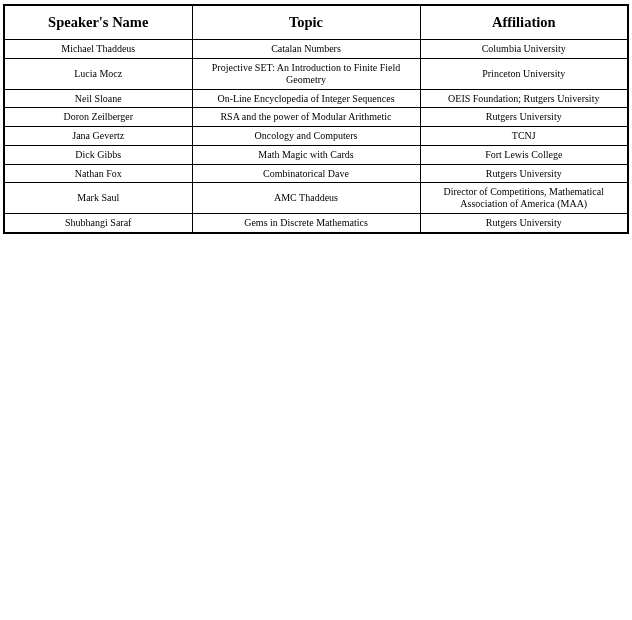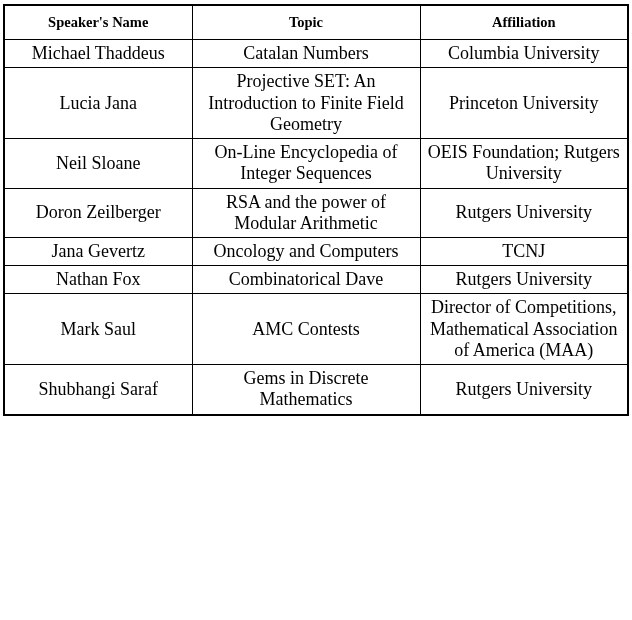--- a/index.html
+++ b/index.html
@@ -28,21 +28,21 @@
     width: 624px;
     table-layout: fixed;
     border: 2px solid #000;
   }
   table.speakers th,
   table.speakers td {
     border: 1px solid #000;
     text-align: center;
     vertical-align: middle;
     padding: 3px 4px;
-    font-size: 18px;
+    font-size: 10px;
     line-height: 1.18;
   }
   table.speakers th {
     font-weight: bold;
     font-size: 14.5px;
     padding: 8px 2px;
   }
   col.c-name { width: 188px; }
   col.c-topic { width: 228px; }
   col.c-aff { width: 208px; }
@@ -67,47 +67,52 @@
         <th>Affiliation</th>
       </tr>
     </thead>
     <tbody>
       <tr>
         <td class="name">Michael Thaddeus</td>
         <td class="topic">Catalan Numbers</td>
         <td class="aff">Columbia University</td>
       </tr>
       <tr>
-        <td class="name">Lucia Jana</td>
+        <td class="name">Lucia Mocz</td>
         <td class="topic">Projective SET: An Introduction to Finite Field Geometry</td>
         <td class="aff">Princeton University</td>
       </tr>
       <tr>
         <td class="name">Neil Sloane</td>
         <td class="topic">On-Line Encyclopedia of Integer Sequences</td>
         <td class="aff">OEIS Foundation; Rutgers University</td>
       </tr>
       <tr>
         <td class="name">Doron Zeilberger</td>
         <td class="topic">RSA and the power of Modular Arithmetic</td>
         <td class="aff">Rutgers University</td>
       </tr>
       <tr>
         <td class="name">Jana Gevertz</td>
         <td class="topic">Oncology and Computers</td>
         <td class="aff">TCNJ</td>
       </tr>
       <tr>
+        <td class="name">Dick Gibbs</td>
+        <td class="topic">Math Magic with Cards</td>
+        <td class="aff">Fort Lewis College</td>
+      </tr>
+      <tr>
         <td class="name">Nathan  Fox</td>
         <td class="topic">Combinatorical Dave</td>
         <td class="aff">Rutgers University</td>
       </tr>
       <tr>
         <td class="name">Mark Saul</td>
-        <td class="topic">AMC Contests</td>
+        <td class="topic">AMC Thaddeus</td>
         <td class="aff">Director of Competitions, Mathematical Association of America (MAA)</td>
       </tr>
       <tr>
         <td class="name">Shubhangi Saraf</td>
         <td class="topic">Gems in Discrete Mathematics</td>
         <td class="aff">Rutgers University</td>
       </tr>
     </tbody>
   </table>
 </div>

